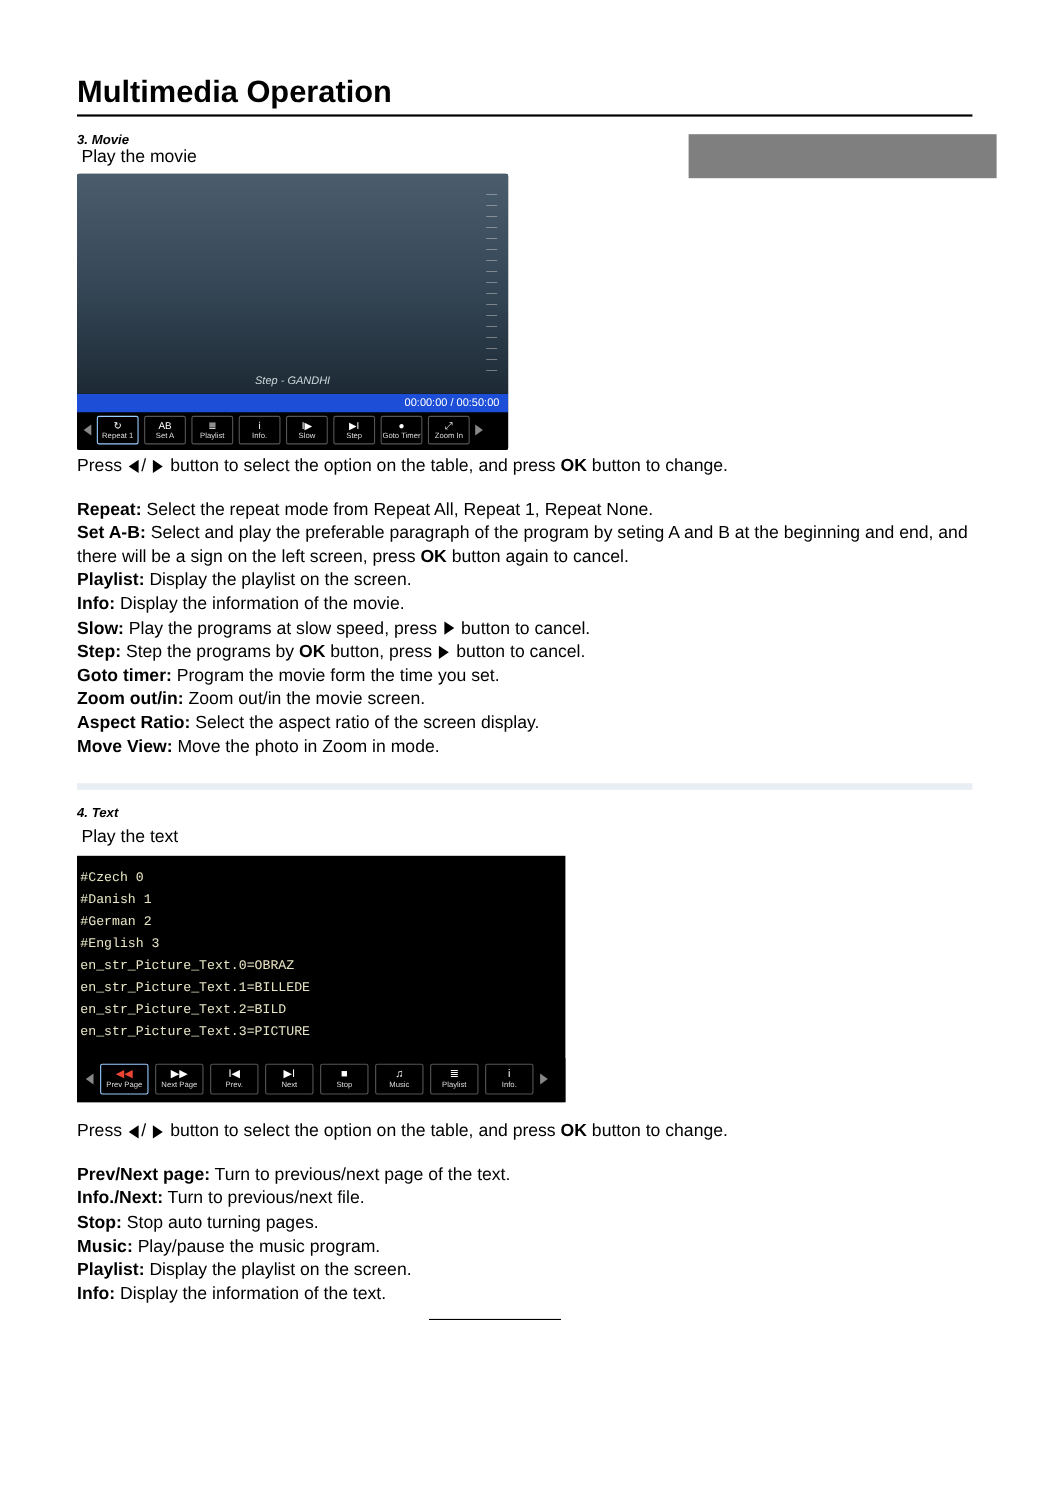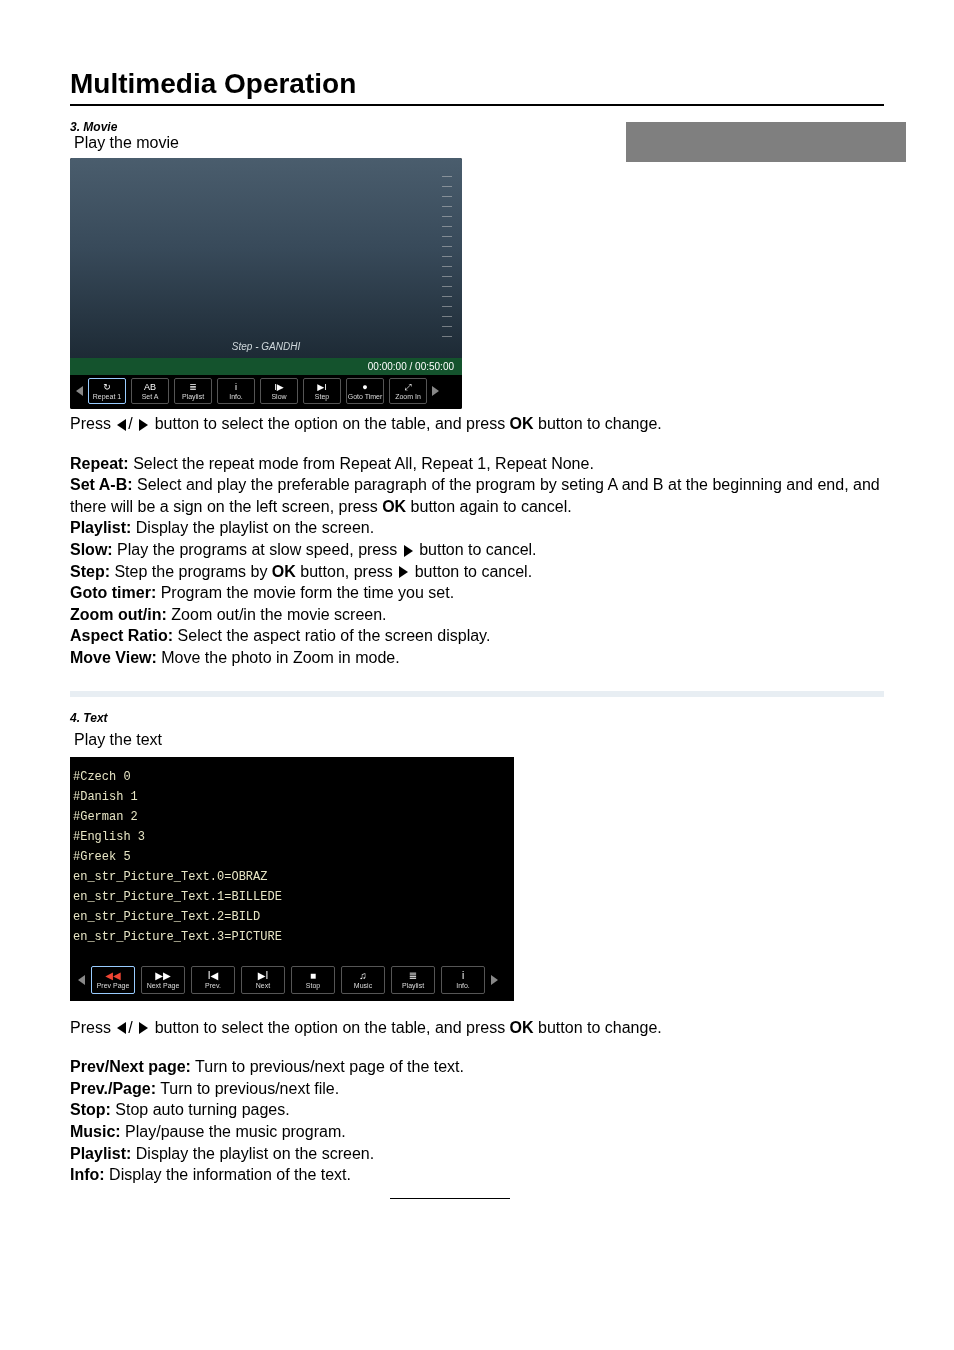--- a/index.html
+++ b/index.html
@@ -79,21 +79,21 @@
     right:10px;
     top:18px;
     bottom:18px;
     width:10px;
     background:repeating-linear-gradient(180deg,rgba(200,200,200,0.5) 0 1px, transparent 1px 10px);
   }
   .player-time {
     text-align:right;
     font-size:10px;
     padding:3px 8px;
-    background:#14532d;
+    background:#1d4ed8;
   }
   .toolbar {
     display:flex;
     align-items:center;
     background:#000;
     padding:3px 6px 5px;
     gap:5px;
   }
   .tb-arrow {
     width:0;height:0;
@@ -230,38 +230,38 @@
     <span> button to select the option on the table, and press </span>
     <span class="b">OK</span>
     <span> button to change.</span>
   </div>
 
   <div style="height:18px"></div>
 
   <div class="body-line"><span class="b">Repeat:</span><span> Select the repeat mode from Repeat All, Repeat 1, Repeat None.</span></div>
   <div class="body-line"><span class="b">Set A-B:</span><span> Select and play the preferable paragraph of the program by seting A and B at the beginning and end, and there will be a sign on the left screen, press </span><span class="b">OK</span><span> button again to cancel.</span></div>
   <div class="body-line"><span class="b">Playlist:</span><span> Display the playlist on the screen.</span></div>
+  <div class="body-line"><span class="b">Info:</span><span> Display the information of the movie.</span></div>
   <div class="body-line"><span class="b">Slow:</span><span> Play the programs at slow speed, press </span><span class="inline-arrow ia-r"></span><span> button to cancel.</span></div>
   <div class="body-line"><span class="b">Step:</span><span> Step the programs by </span><span class="b">OK</span><span> button, press </span><span class="inline-arrow ia-r"></span><span> button to cancel.</span></div>
   <div class="body-line"><span class="b">Goto timer:</span><span> Program the movie form the time you set.</span></div>
   <div class="body-line"><span class="b">Zoom out/in:</span><span> Zoom out/in the movie screen.</span></div>
   <div class="body-line"><span class="b">Aspect Ratio:</span><span> Select the aspect ratio of the screen display.</span></div>
   <div class="body-line"><span class="b">Move View:</span><span> Move the photo in Zoom in mode.</span></div>
 
   <div class="divider"></div>
 
   <div class="sec-heading" style="margin-top:14px">4. Text</div>
   <div class="sec-sub" style="margin-top:6px">Play the text</div>
 
   <div class="text-viewer">
     <div class="ln">#Czech 0</div>
     <div class="ln">#Danish 1</div>
     <div class="ln">#German 2</div>
     <div class="ln">#English 3</div>
-    <div class="ln">#Greek 5</div>
     <div class="ln">en_str_Picture_Text.0=OBRAZ</div>
     <div class="ln">en_str_Picture_Text.1=BILLEDE</div>
     <div class="ln">en_str_Picture_Text.2=BILD</div>
     <div class="ln">en_str_Picture_Text.3=PICTURE</div>
     <div class="text-toolbar">
       <div class="tb-arrow arr-l"></div>
       <div class="tt-btn sel">
           <div class="tt-ico" style="color:#e43">◀◀</div>
           <div>Prev Page</div>
         </div>
@@ -302,21 +302,21 @@
     <span>Press </span>
     <span class="inline-arrow ia-l"></span>/
     <span class="inline-arrow ia-r"></span>
     <span> button to select the option on the table, and press </span>
     <span class="b">OK</span>
     <span> button to change.</span>
   </div>
 
   <div style="height:18px"></div>
   <div class="body-line"><span class="b">Prev/Next page:</span><span> Turn to previous/next page of the text.</span></div>
-  <div class="body-line"><span class="b">Prev./Page:</span><span> Turn to previous/next file.</span></div>
+  <div class="body-line"><span class="b">Info./Next:</span><span> Turn to previous/next file.</span></div>
   <div class="body-line"><span class="b">Stop:</span><span> Stop auto turning pages.</span></div>
   <div class="body-line"><span class="b">Music:</span><span> Play/pause the music program.</span></div>
   <div class="body-line"><span class="b">Playlist:</span><span> Display the playlist on the screen.</span></div>
   <div class="body-line"><span class="b">Info:</span><span> Display the information of the text.</span></div>
 
   <hr class="small-hr">
 
 </div>
 
 </body></html>

